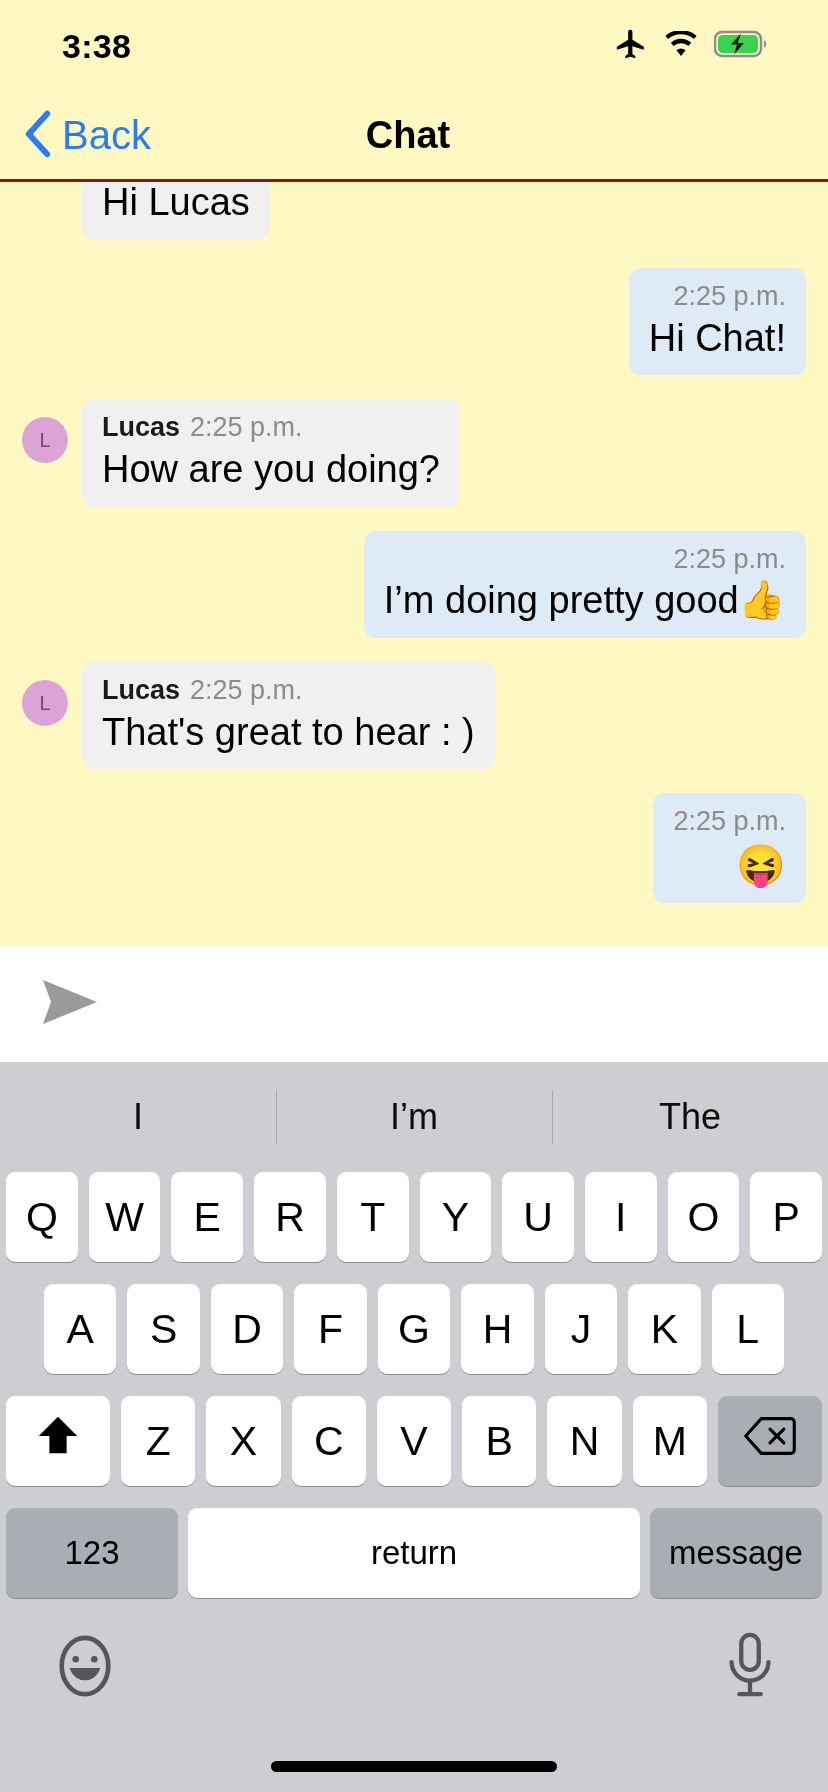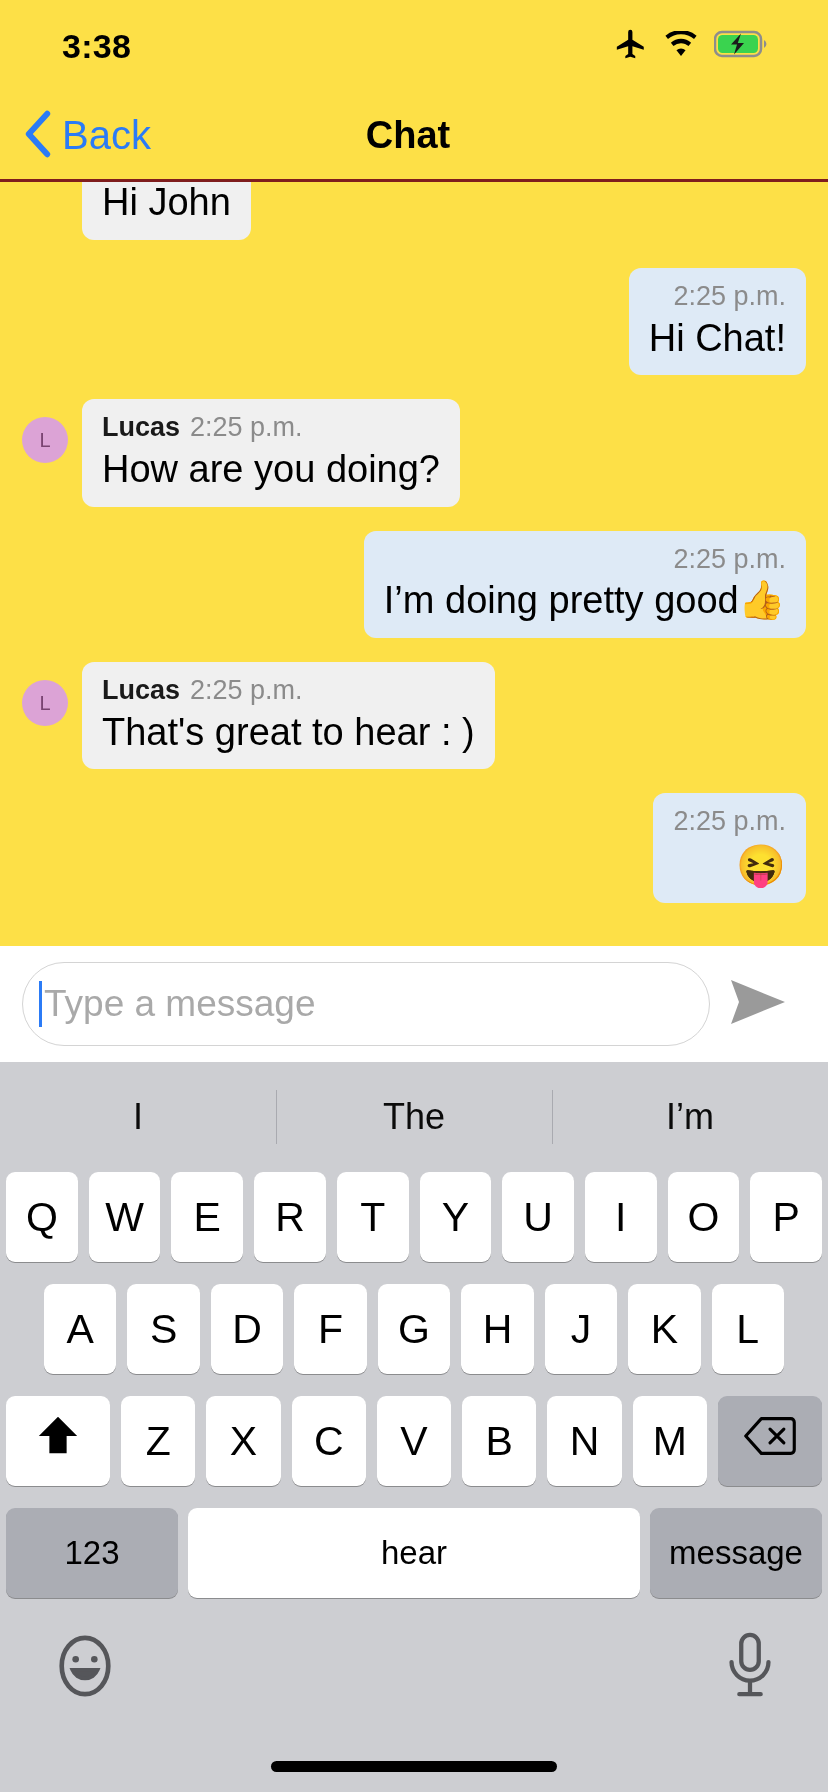--- a/index.html
+++ b/index.html
@@ -2,21 +2,21 @@
 <html><head>
 <meta charset="utf-8">
 <style>
   * { box-sizing: border-box; margin: 0; padding: 0; }
   html, body {
     width: 828px; height: 1792px;
     font-family: "Liberation Sans", sans-serif;
     background: #ffffff;
     overflow: hidden;
   }
-  .phone { position: relative; width: 828px; height: 1792px; background: #fde047; display: flex; flex-direction: column; }
+  .phone { position: relative; width: 828px; height: 1792px; background: #fef9c3; display: flex; flex-direction: column; }
 
   
   .statusbar {
     height: 92px; flex: 0 0 92px;
     display: flex; align-items: center; justify-content: space-between;
     padding: 0 58px 0 62px;
   }
   .status-time { font-size: 34px; font-weight: 700; color: #000; letter-spacing: 0.3px; }
   .status-icons { display: flex; align-items: center; gap: 16px; }
 
@@ -174,21 +174,21 @@
     </div>
     <div class="nav-title">Chat</div>
   </div>
 
   <div class="messages">
 
     <div class="clipped-wrap">
       <div class="msg-row in">
         <div class="avatar-spacer"></div>
         <div class="bubble in">
-          <div class="bubble-text">Hi John</div>
+          <div class="bubble-text">Hi Lucas</div>
         </div>
       </div>
     </div>
 
     <div class="msg-row out">
       <div class="bubble out">
         <div class="meta">
           <span class="time">2:25 p.m.</span>
         </div>
         <div class="bubble-text">Hi Chat!</div>
@@ -229,39 +229,35 @@
         <div class="meta">
           <span class="time">2:25 p.m.</span>
         </div>
         <div class="bubble-text emoji-only">😝</div>
       </div>
     </div>
 
   </div>
 
   <div class="composer">
-    <div class="input-wrap">
-      <div class="caret"></div>
-      <div class="placeholder">Type a message</div>
-    </div>
     <div class="send-btn">
       <span>
         <svg width="62" height="52" viewBox="0 0 62 52" fill="#9a9a9a">
           <path d="M4 4 L58 26 L4 48 L12 26 Z"></path>
         </svg>
       </span>
     </div>
   </div>
 
   <div class="keyboard">
 
     <div class="predict">
       <div class="predict-item">I</div>
+      <div class="predict-item">I’m</div>
       <div class="predict-item">The</div>
-      <div class="predict-item">I’m</div>
     </div>
 
     <div class="krow r1">
       <div class="key">Q</div>
       <div class="key">W</div>
       <div class="key">E</div>
       <div class="key">R</div>
       <div class="key">T</div>
       <div class="key">Y</div>
       <div class="key">U</div>
@@ -302,21 +298,21 @@
           <svg width="52" height="40" viewBox="0 0 30 22" fill="none" stroke="#000" stroke-width="1.8" stroke-linecap="round" stroke-linejoin="round">
             <path d="M10 1 H27 a2 2 0 0 1 2 2 v16 a2 2 0 0 1 -2 2 H10 L1 11 z"></path>
             <path d="M15 7 l8 8 M23 7 l-8 8"></path>
           </svg>
         </span>
       </div>
     </div>
 
     <div class="krow r4">
       <div class="key dark num">123</div>
-      <div class="key space">hear</div>
+      <div class="key space">return</div>
       <div class="key dark return">message</div>
     </div>
 
     <div class="kbbottom">
       <span>
         <svg width="66" height="66" viewBox="0 0 34 34" fill="none" stroke="#55565a" stroke-width="2.4">
           <ellipse cx="17" cy="17" rx="12" ry="14.5"></ellipse>
           <circle cx="12.2" cy="13.5" r="1.7" fill="#55565a" stroke="none"></circle>
           <circle cx="21.8" cy="13.5" r="1.7" fill="#55565a" stroke="none"></circle>
           <path d="M10.5 19 a7 7 0 0 0 13 0 z" fill="#55565a" stroke="#55565a" stroke-width="2"></path>

